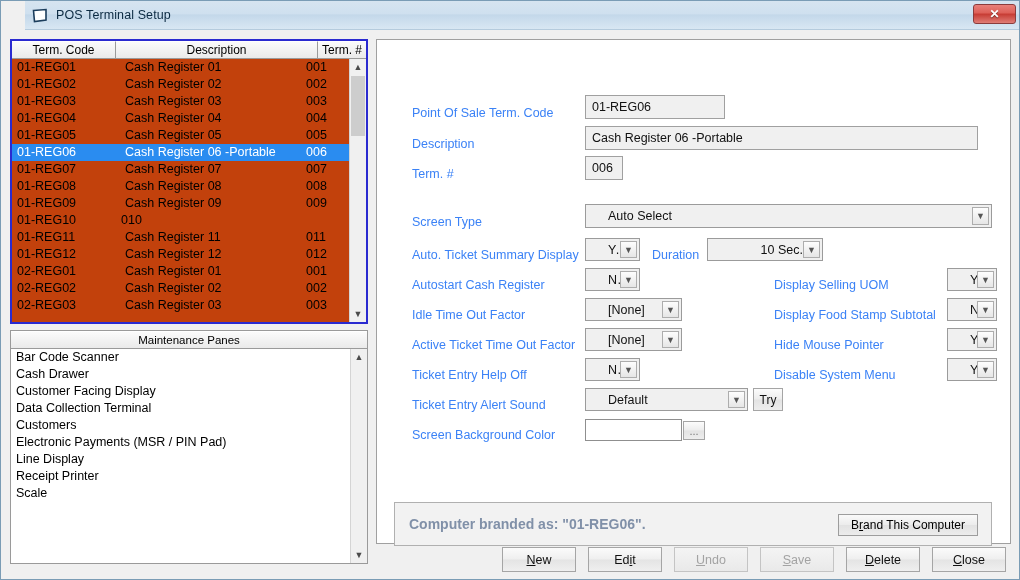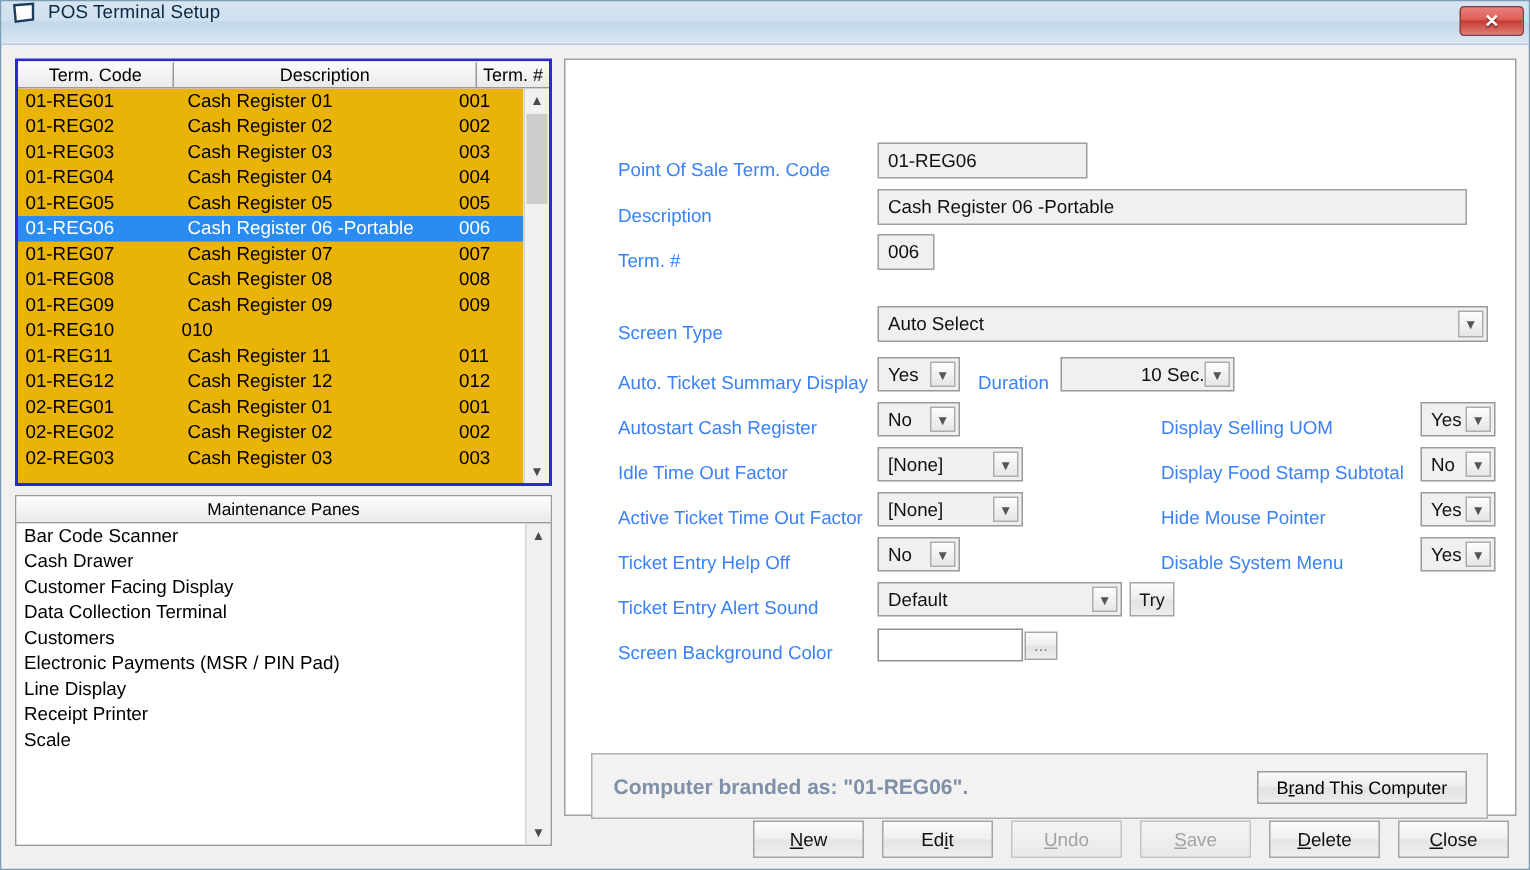--- a/index.html
+++ b/index.html
@@ -30,22 +30,23 @@
   }
 
   
   .titlebar {
     position: relative;
     height: 28px;
     flex: 0 0 28px;
     background: linear-gradient(to bottom, #d6e4f0 0%, #cfe0ef 45%, #c3d8ea 50%, #d8e7f3 100%);
     border-bottom: 1px solid #b5cbdd;
     display: flex;
-    align-items: flex-start;
+    align-items: center;
     padding-left: 7px;
+    margin-left: 24px;
   }
   .win-icon {
     width: 17px; height: 15px;
     position: relative;
     flex: 0 0 17px;
     margin-right: 7px;
   }
   .win-icon svg { display:block; }
   .title-text {
     font-size: 12.5px;
@@ -115,21 +116,21 @@
   .gh-num  { width: 48px; border-right: none;}
 
   .grid-scroll-wrap {
     flex: 1 1 auto;
     display: flex;
     overflow: hidden;
   }
   .grid-rows {
     flex: 1 1 auto;
     overflow: hidden;
-    background: #eab308;
+    background: #c2410c;
   }
   .grow {
     display: flex;
     height: 17px;
     line-height: 17px;
     font-size: 12.5px;
     white-space: nowrap;
   }
   .grow.sel { background: #2a8cf0; color: #ffffff; }
   .gc-code { width: 104px; padding-left: 5px; box-sizing: border-box; }
@@ -233,21 +234,21 @@
     display: flex;
     align-items: center;
     font-size: 12.5px;
     color: #111;
     cursor: pointer;
     white-space: nowrap;
     overflow: hidden;
   }
   .combo .ctext {
     flex: 1 1 auto;
-    padding-left: 6px;
+    padding-left: 22px;
     overflow: hidden;
     text-overflow: ellipsis;
   }
   .combo .carrow {
     flex: 0 0 17px;
     width: 17px;
     align-self: stretch;
     margin: 2px 2px 2px 0;
     box-sizing: border-box;
     border: 1px solid #adadad;

